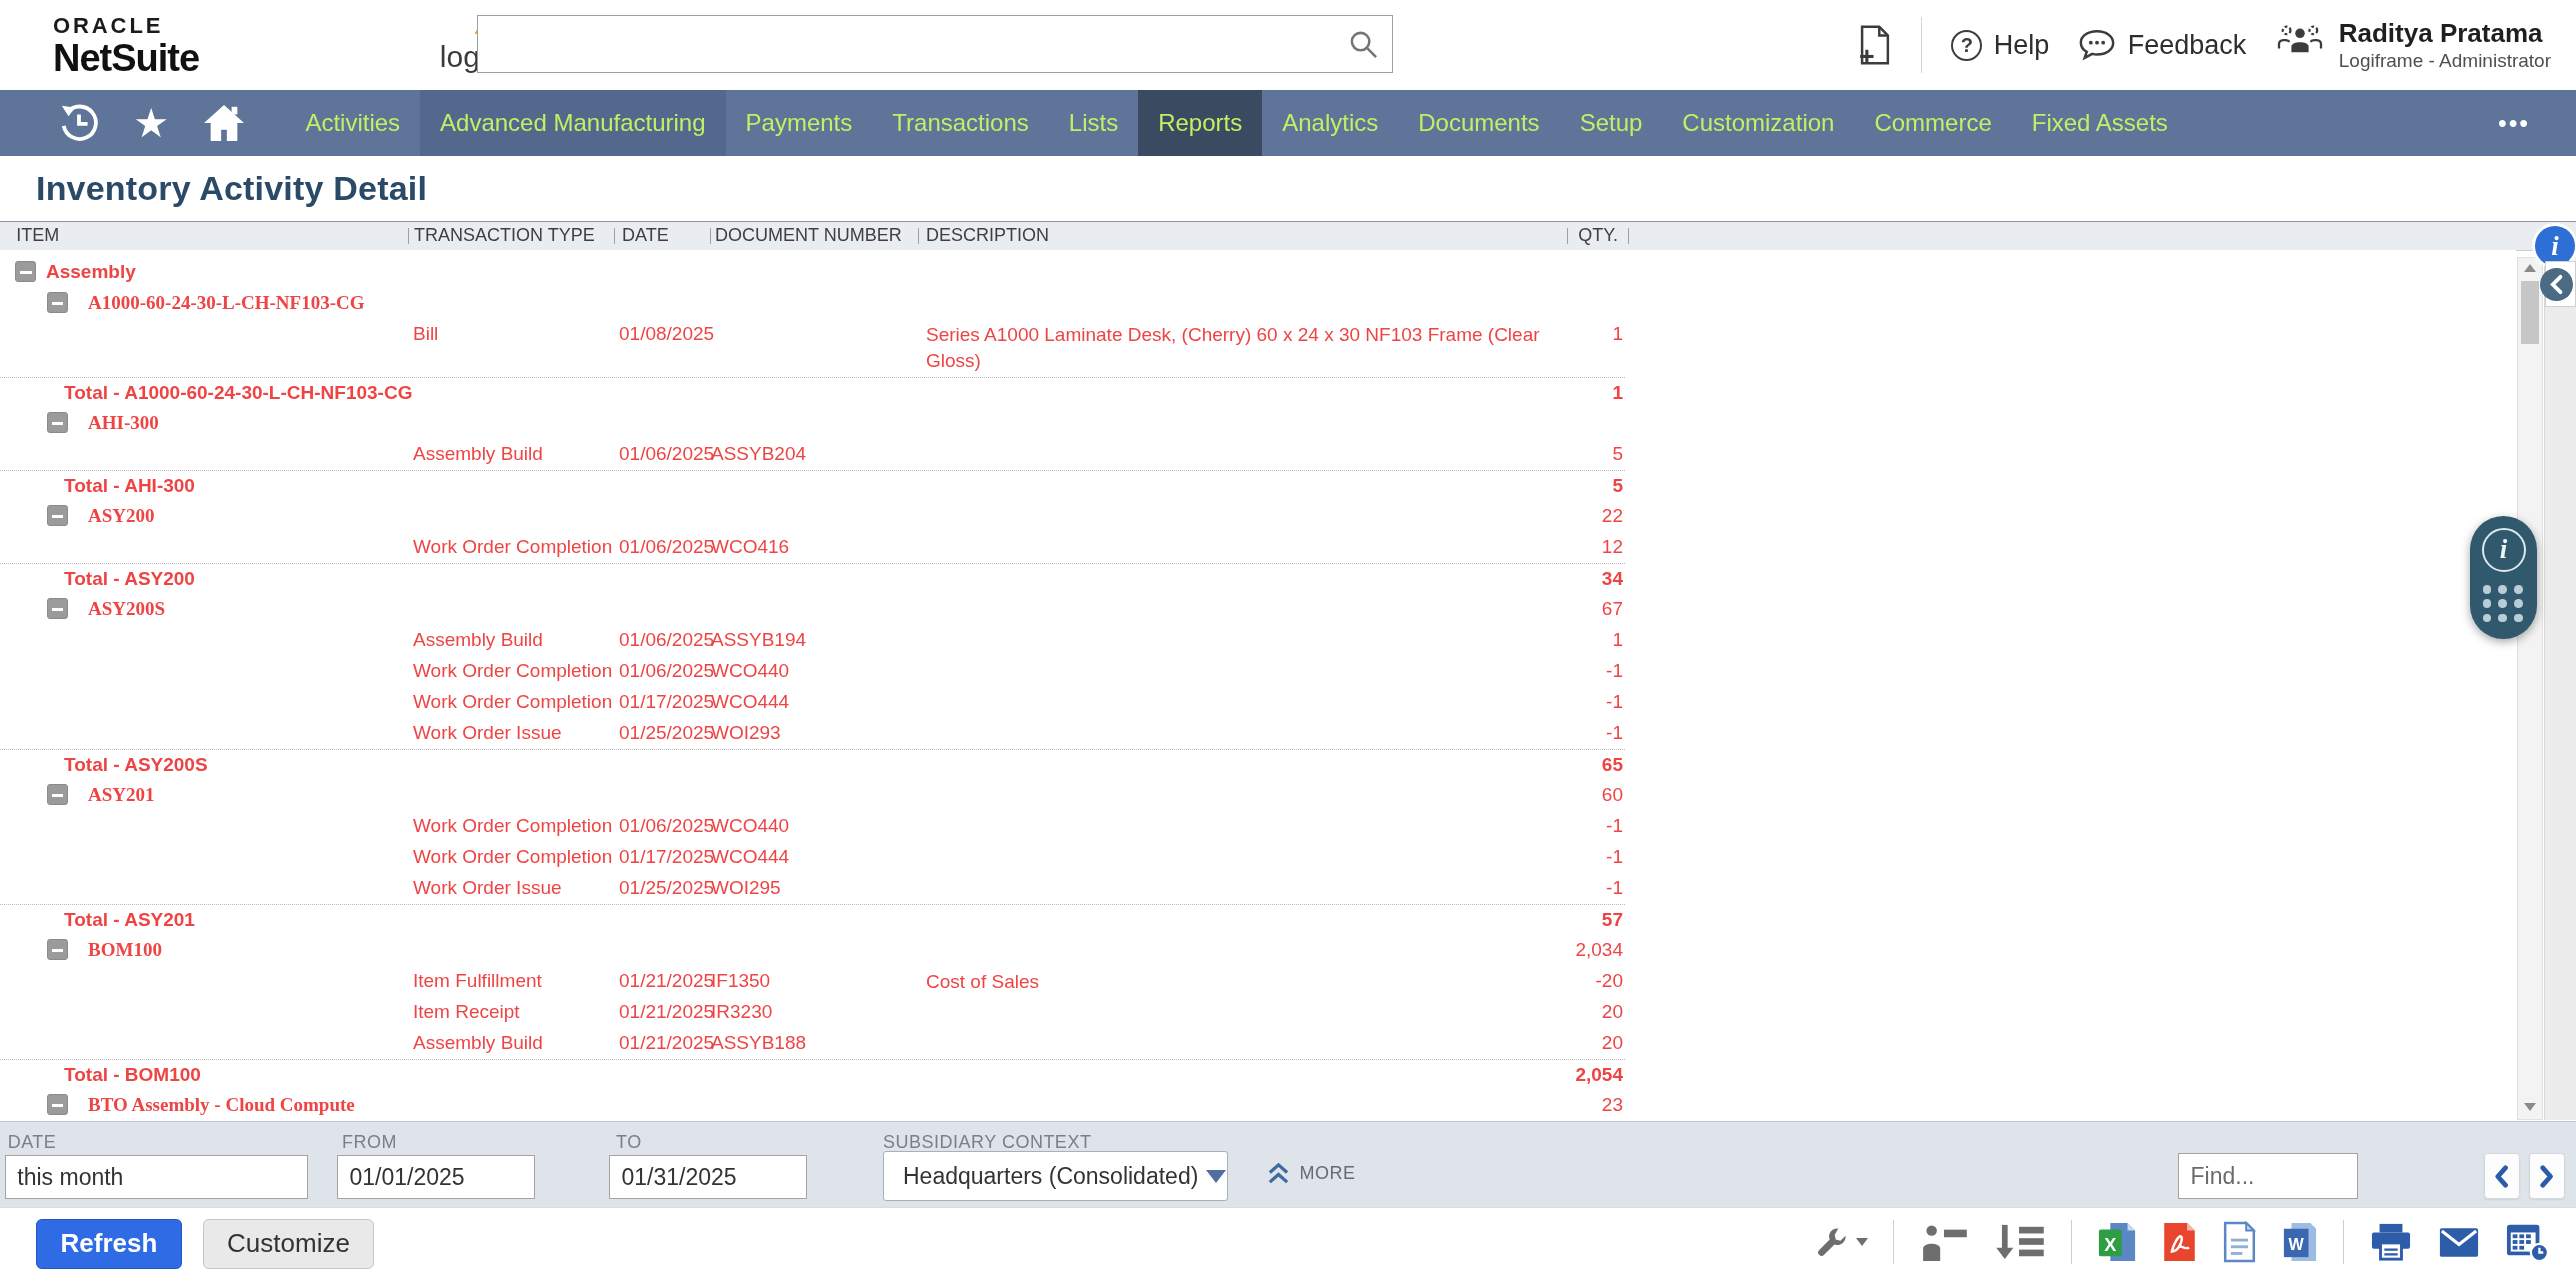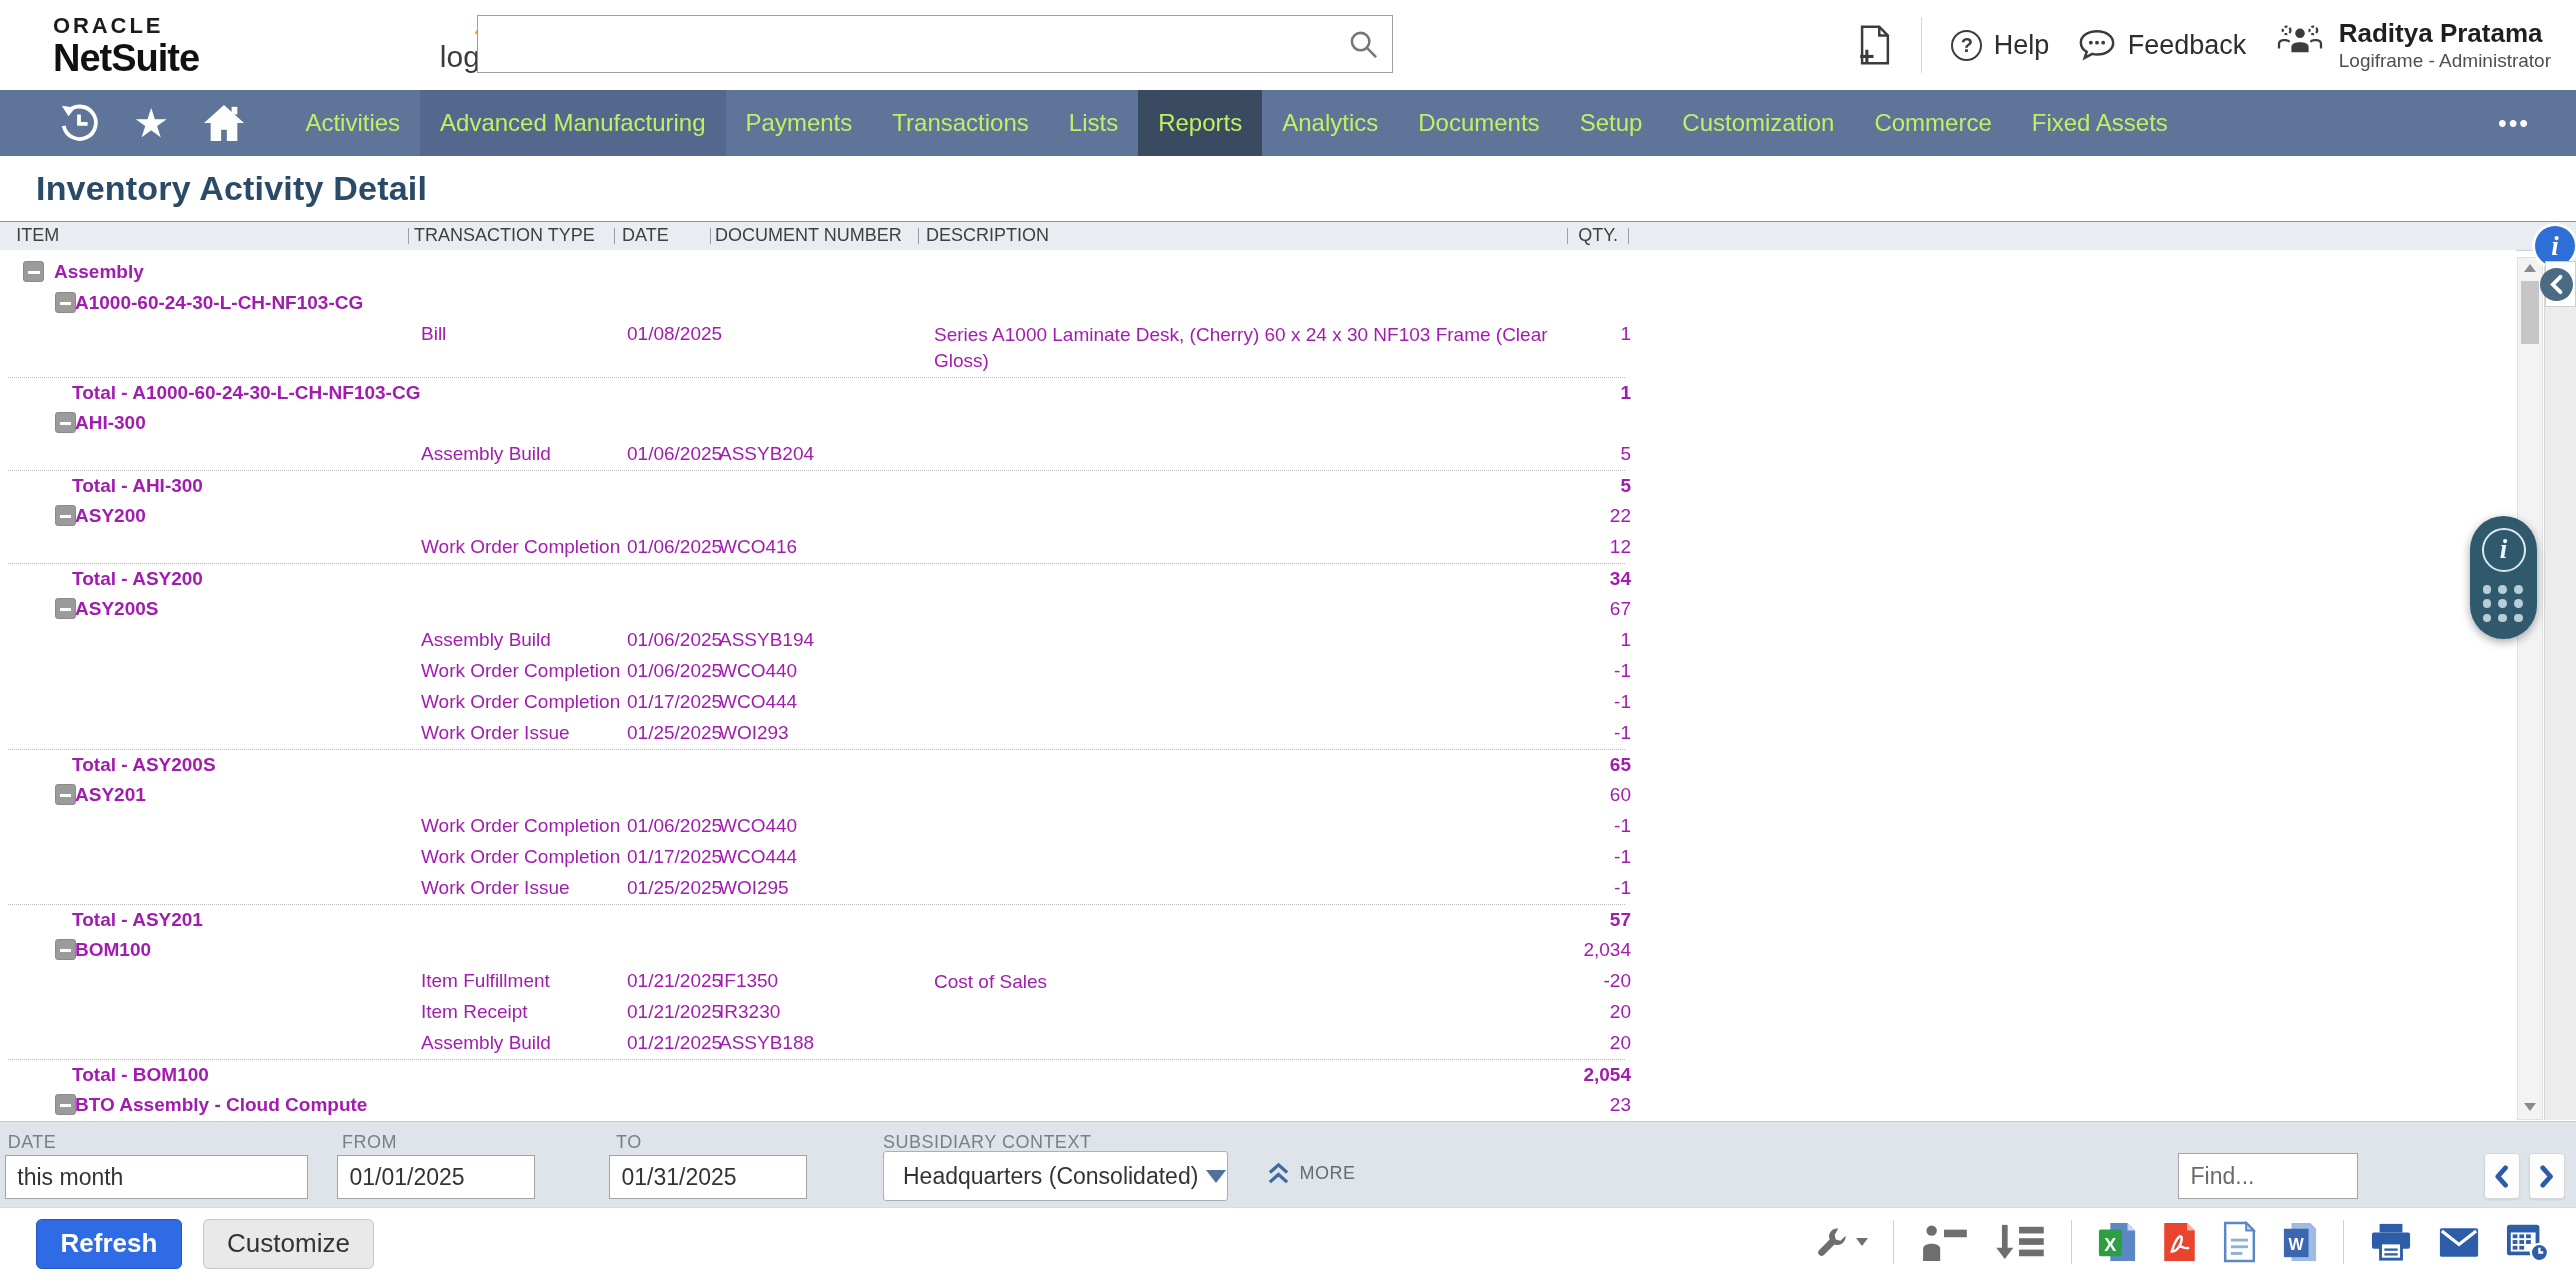--- a/index.html
+++ b/index.html
@@ -45,27 +45,27 @@
   .title-bar h1 { position:absolute; left:36px; top:12.5px; font-size:34px; font-weight:bold; color:#2a4a68; letter-spacing:0.2px; }
 
   
   .report-header { position:absolute; top:221px; left:0; width:100%; height:30px; background:#e9edf2; border-top:1.9px solid #8f969e; border-bottom:1px solid #c9ced6; }
   .hlabel { position:absolute; top:0; font-size:18px; color:#3f3f3f; line-height:27px; white-space:nowrap; }
   .hsep { position:absolute; top:5.8px; width:1px; height:16.3px; background:#9aa0a8; }
 
   
   .report-viewport { position:absolute; top:250px; left:0; width:2516px; height:870px; overflow:hidden; background:#fff; }
   .report-body { padding-top:6.7px; width:1625px; }
-  .trow { position:relative; height:31px; font-size:19px; color:#a21caf;margin-left:8px; }
+  .trow { position:relative; height:31px; font-size:19px; color:#ef4444; }
   .trow.tall { height:58px; }
   .t-total { border-top:1.9px dotted #bcbcbc; }
   .cell { position:absolute; top:0; line-height:30px; white-space:nowrap; }
   .c-item.g { font-weight:bold; }
   .lvl0 .c-item { left:46px; }
-  .lvl1 .c-item { left:67px; }
+  .lvl1 .c-item { left:88px;font-family:Liberation Serif, serif; }
   .t-total .c-item { left:64px; font-weight:bold; }
   .c-txn { left:413px; }
   .c-date { left:619px; }
   .c-doc { left:711px; }
   .c-desc { left:926px; width:619px; white-space:normal; line-height:26px; padding-top:2.9px; }
   .c-qty { left:1343px; width:280px; text-align:right; }
   .t-total .c-qty { font-weight:bold; }
   .minus-box { position:absolute; top:4.8px; width:21px; height:21px; background:#9b9b9b; border:1px solid #8a8a8a; border-radius:2.9px; cursor:pointer; }
   .minus-box::after { content:""; position:absolute; left:3.8px; top:8.6px; width:11.5px; height:2.9px; background:#fff; }
   .lvl0 .minus-box { left:15.4px; }

